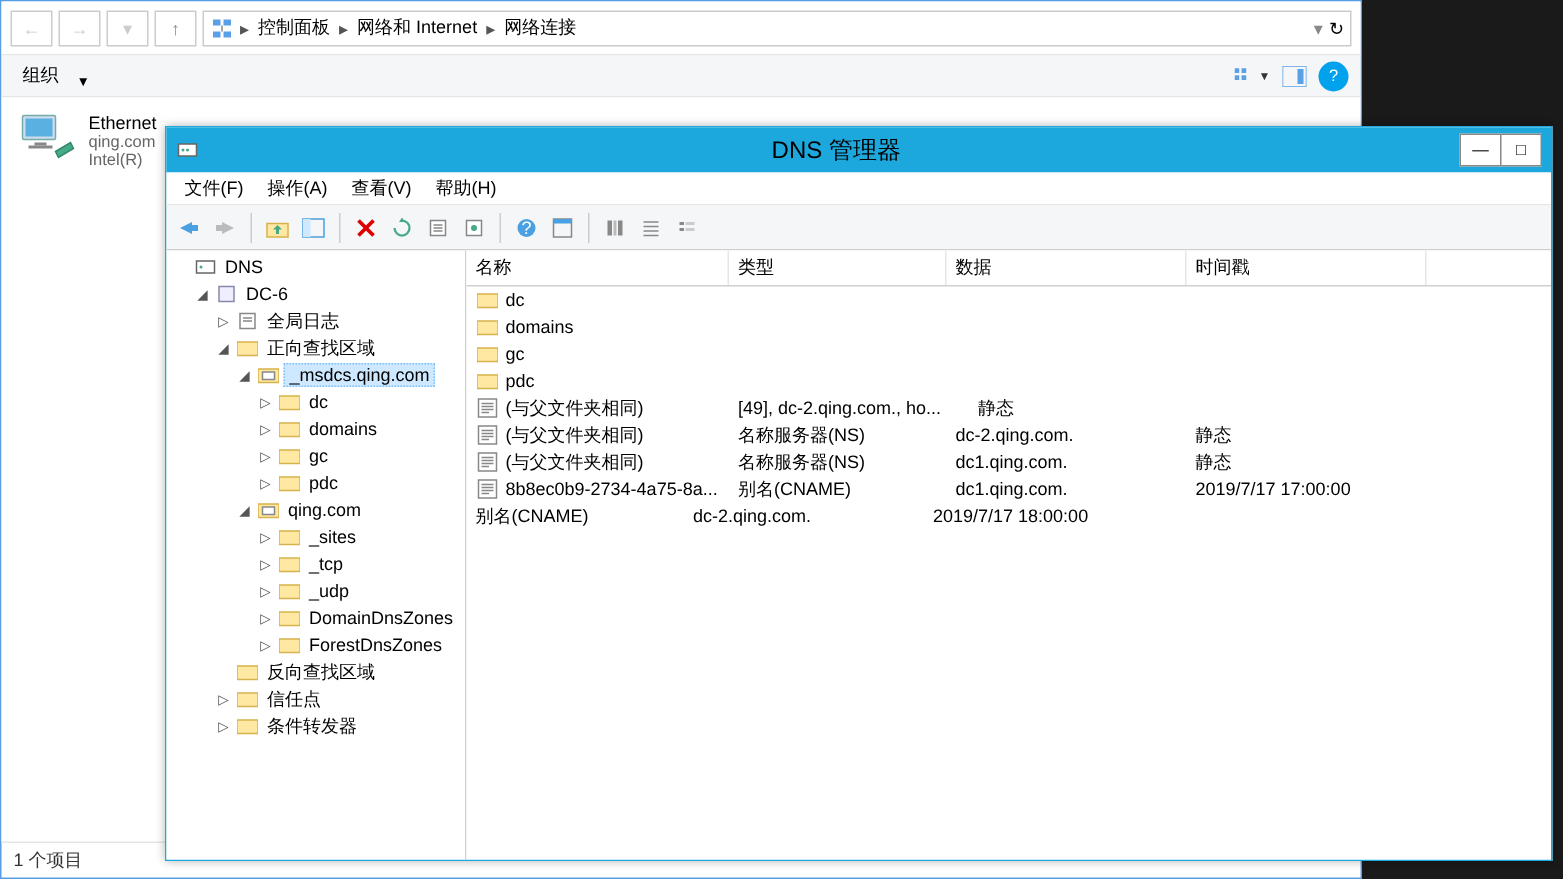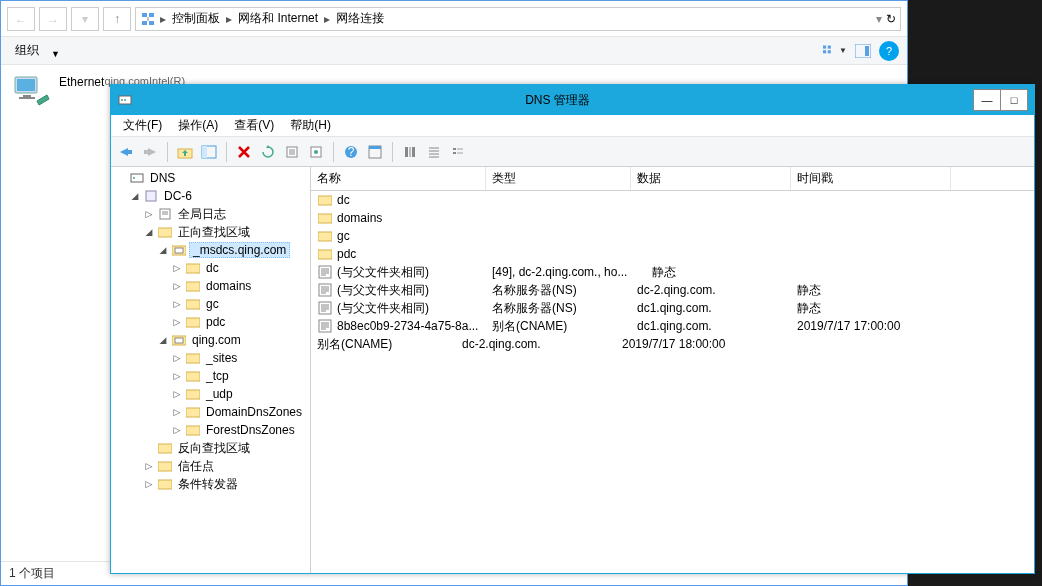--- a/index.html
+++ b/index.html
@@ -20,31 +20,31 @@
 
 .explorer-toolbar { height: 28px; display: flex; align-items: center; padding: 0 8px; background: #f5f6f7; border-bottom: 1px solid #e5e5e5; gap: 4px; }
 .org-btn { padding: 2px 6px; display: flex; align-items: flex-end; gap: 12px; }
 .spacer { flex: 1; }
 .view-btn { width: 24px; height: 20px; display: flex; align-items: center; justify-content: center; color: #333; }
 .help-btn-ex { width: 20px; height: 20px; border-radius: 50%; background: #00a2ed; color: #fff; display: flex; align-items: center; justify-content: center; font-size: 11px; }
 
 .explorer-body { display: flex; height: calc(100% - 64px - 24px); background: #fff; }
 .net-item { padding: 10px; display: flex; gap: 8px; align-items: flex-start; width: 100px; }
 .net-icon { width: 40px; height: 32px; }
-.net-text { display: flex; flex-direction: row; }
+.net-text { display: flex; flex-direction: column; }
 .net-text .title { color: #000; }
 .net-text .sub { color: #666; font-size: 11px; }
 
 .explorer-status { height: 24px; border-top: 1px solid #e5e5e5; padding: 0 8px; display: flex; align-items: center; color: #333; }
 
 
 .dns-window { position: absolute; left: 110px; top: 84px; width: 925px; height: 490px; border: 1px solid #1ca8dd; box-shadow: 0 0 6px rgba(0,0,0,0.3); background: #fff; }
 .dns-titlebar { height: 30px; background: #1ca8dd; display: flex; align-items: center; padding: 0 6px; }
 .dns-title-icon { width: 16px; height: 16px; margin-right: 8px; }
-.dns-title-text { flex: 1; text-align: center; color: #000; font-size: 12px; }
+.dns-title-text { flex: 1; text-align: center; color: #000; font-size: 16px; }
 .dns-win-btns { display: flex; height: 22px; }
 .dns-win-btn { width: 28px; display: flex; align-items: center; justify-content: center; background: #fff; border: 1px solid #888; margin-left: -1px; color: #000; font-size: 11px; }
 
 .dns-menubar { height: 22px; background: #fff; display: flex; align-items: flex-start; border-bottom: 1px solid #e5e5e5; padding: 0 4px; }
 .dns-menu-item { padding: 2px 8px; }
 
 .dns-toolbar { height: 30px; background: #f5f6f7; border-bottom: 1px solid #d0d0d0; display: flex; align-items: center; padding: 0 4px; gap: 2px; }
 .tb-btn { width: 22px; height: 22px; display: flex; align-items: center; justify-content: center; border: 1px solid transparent; }
 .tb-sep { width: 1px; height: 20px; background: #ccc; margin: 0 4px; }
 

